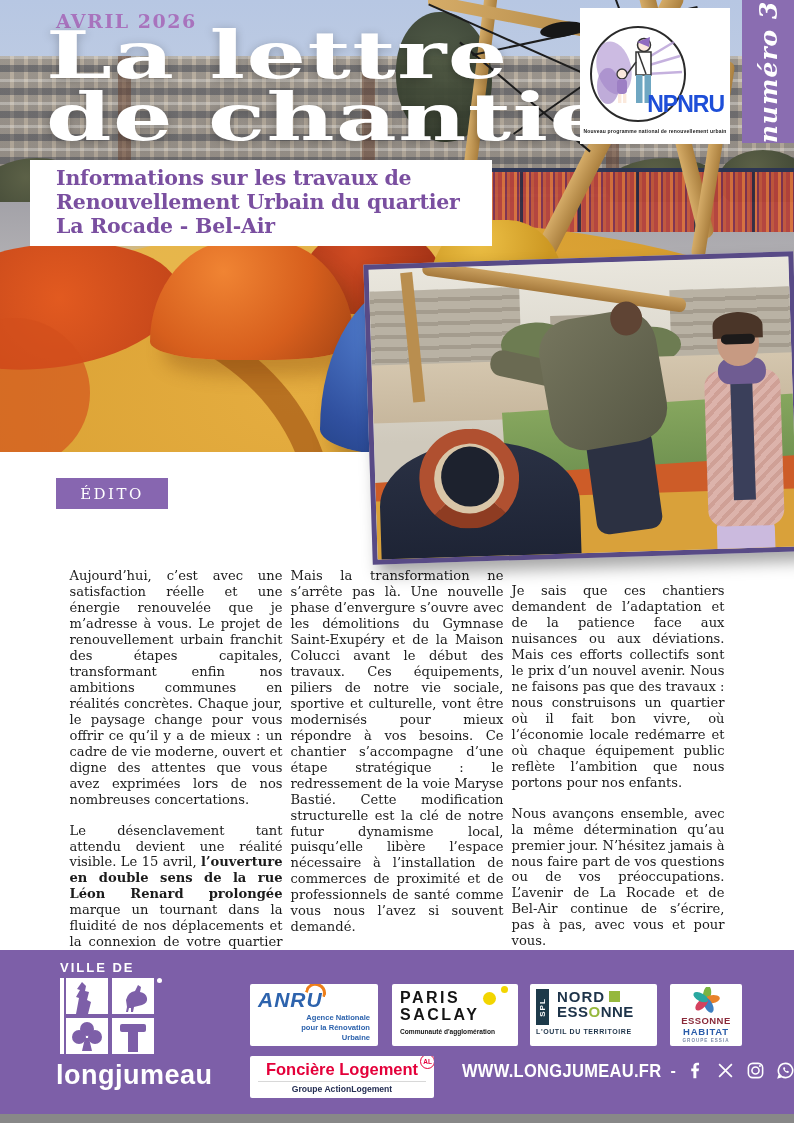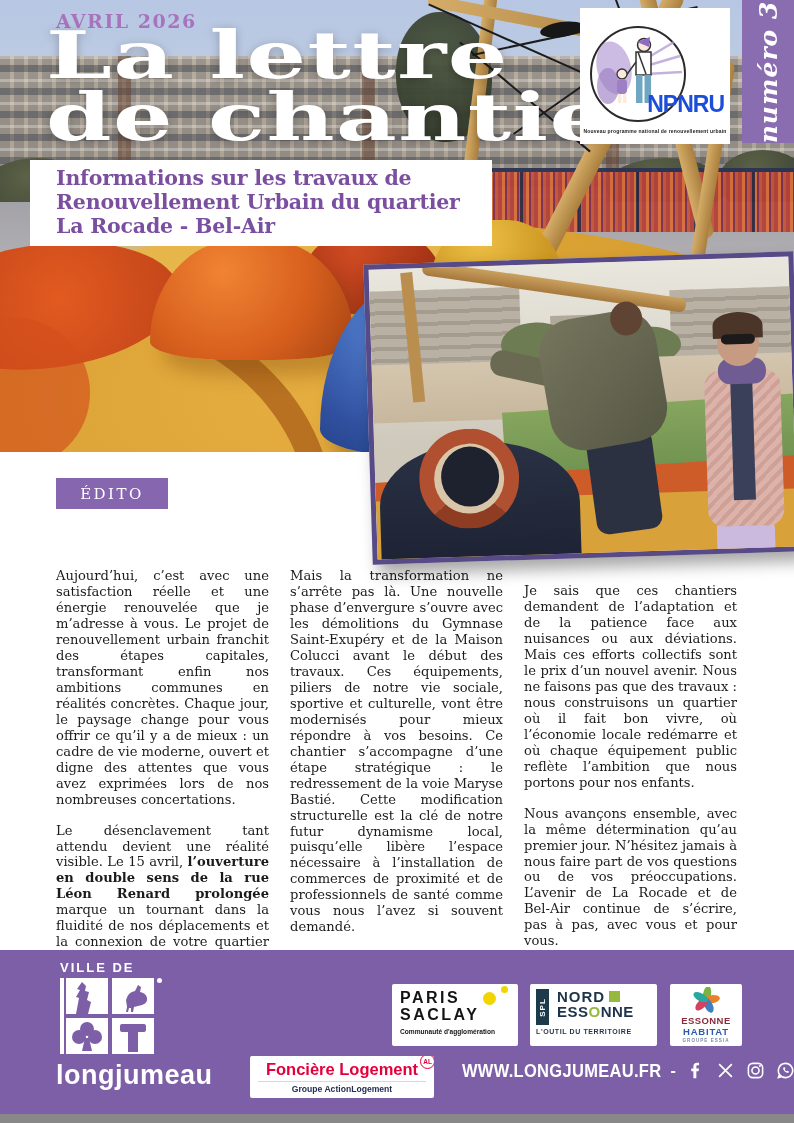--- a/index.html
+++ b/index.html
@@ -132,21 +132,21 @@
   .i-w-head { position:absolute; left:346px; top:62px; width:42px; height:46px; border-radius:50%; background:#c79a82; }
   .i-w-hair { position:absolute; left:342px; top:54px; width:50px; height:26px; border-radius:50% 50% 0 0; background:#4a3528; }
   .i-w-glasses { position:absolute; left:350px; top:76px; width:34px; height:10px; border-radius:5px; background:#1c1a1a; }
   .i-w-pants { position:absolute; left:340px; top:262px; width:58px; height:40px; background:#cbbade; border-radius:8px; }
 
   
   .edito-badge { position:absolute; left:56px; top:478px; width:112px; height:31px; background:#8766b0;
     color:#fff; font-size:15px; letter-spacing:2.5px; display:flex; align-items:center; justify-content:center; }
   .salutation { position:absolute; left:56px; top:520px; color:#7b58ab; font-weight:bold; font-size:14.8px;
     line-height:1.3; white-space:pre-line; }
-  .columns { position:absolute; left:56px; top:568px; width:682px; display:flex; gap:21px; }
+  .columns { position:absolute; left:56px; top:568px; width:682px; display:flex; gap:8px;justify-content:center; }
   .col { width:213px; color:#1b1b1b; font-size:13.1px; line-height:1.22; text-align:justify; }
   .col p { margin-bottom:15px; }
   .col .b { font-weight:bold; }
   .col3-pad { padding-top:15px; }
   .sig-name { color:#7b58ab; font-weight:bold; font-size:14.5px; margin-top:4px; }
   .sig-role { font-size:13.1px; color:#1b1b1b; margin-top:2px; }
 
   
   .footer { position:absolute; left:0; top:950px; width:794px; height:173px; background:#7d5fa8; z-index:8;
     font-family:"Liberation Sans", sans-serif; }
@@ -354,20 +354,26 @@
               <g fill="#7d5fa8">
                 <rect x="8" y="6" width="26" height="8" rx="2"></rect>
                 <rect x="16" y="12" width="10" height="22"></rect>
               </g>
             </svg>
         </div>
       </div>
       <div class="city-name">longjumeau</div>
     </div>
 
+    <div class="pcard card-anru">
+      <div class="anru-word"><span>ANR</span><span class="anru-u">U</span></div>
+      <div class="anru-tag">Agence Nationale
+pour la Rénovation
+Urbaine</div>
+    </div>
 
     <div class="pcard card-saclay">
       <div class="saclay-l1"><span>PARIS</span><span class="dot-big"></span><span class="dot-small"></span></div>
       <div class="saclay-l1">SACLAY</div>
       <div class="saclay-tag">Communauté d'agglomération</div>
     </div>
 
     <div class="pcard card-spl">
       <div class="spl-row">
         <div class="spl-box">

